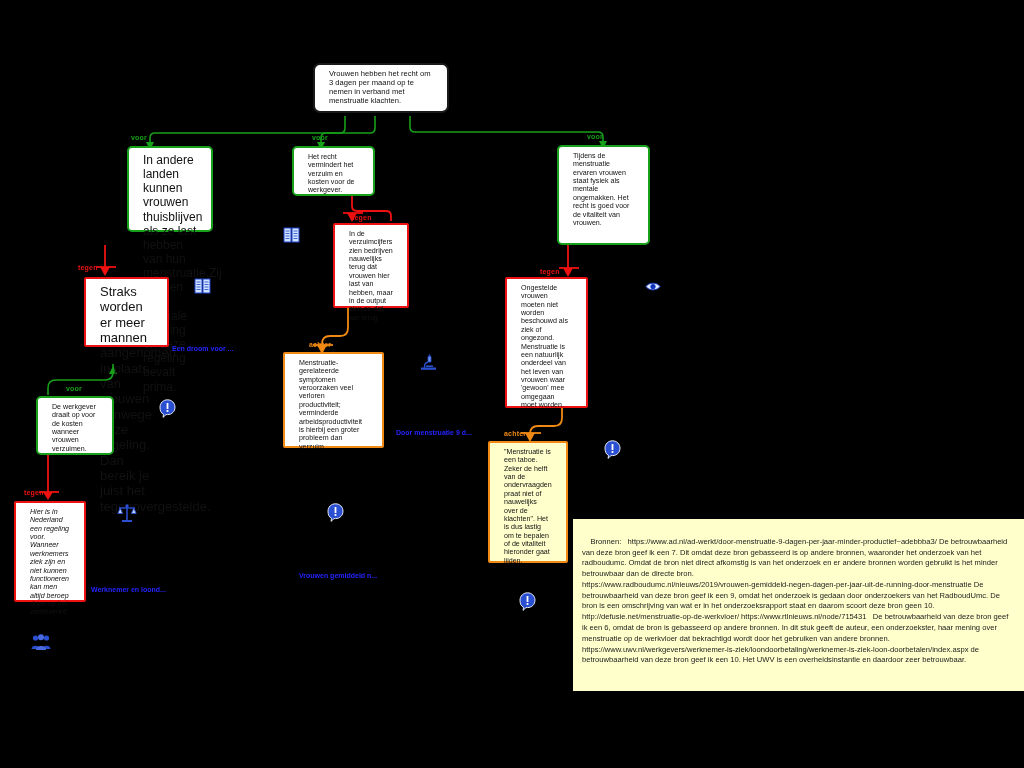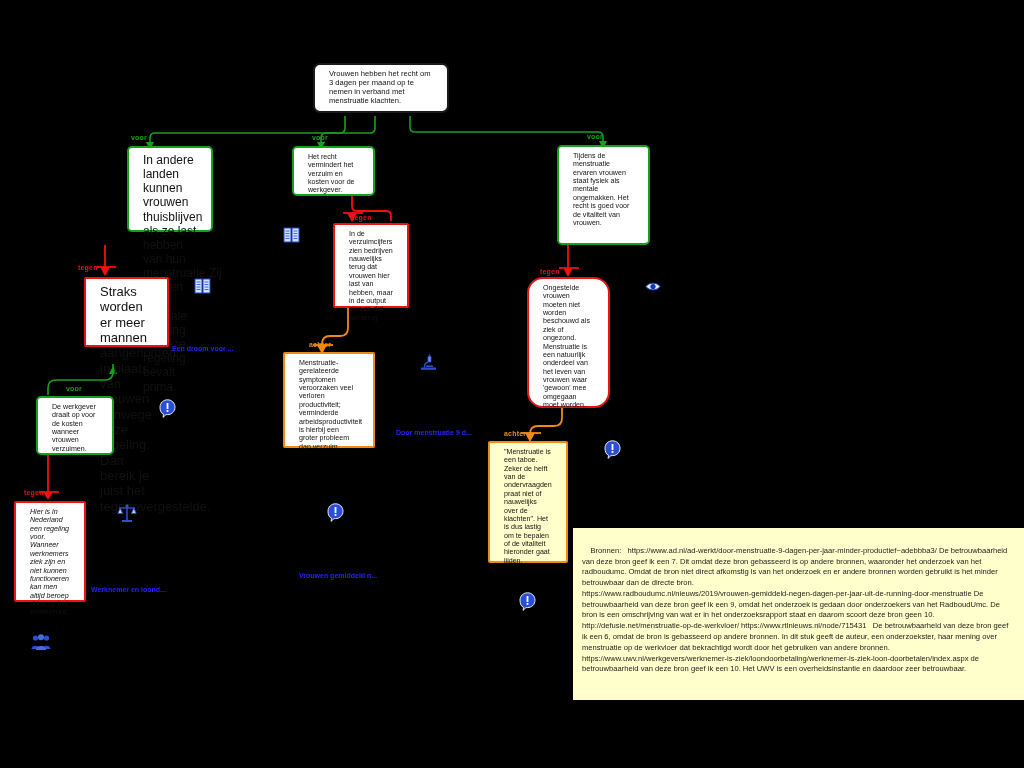--- a/index.html
+++ b/index.html
@@ -25,21 +25,21 @@
   .lbl-orange{color:#f08a14;}
 
   .bluelabel{position:absolute;color:#2424ff;font-size:7px;font-weight:bold;
              white-space:nowrap;}
 
   .icon{position:absolute;}
   .icon svg{display:block;}
 
   .sources{position:absolute;background:#ffffcc;border:1px solid #ffffcc;
            color:#1a1a1a;font-size:7.6px;line-height:1.42;padding:6px 8px;
-           box-sizing:border-box;white-space:pre-wrap;word-break:break-word;margin-top:9px;}
+           box-sizing:border-box;white-space:pre-wrap;word-break:break-word;}
 </style>
 </head>
 <body>
 
 <div id="canvas">
 
   <svg class="wires" viewBox="0 0 1024 768">
 
     <path d="M345 116 L345 128 Q345 133 340 133 L155 133 Q150 133 150 138 L150 146" fill="none" stroke="#17a01a" stroke-width="1.6"></path>
     <path d="M375 116 L375 128 Q375 133 370 133 L326 133 Q321 133 321 138 L321 146" fill="none" stroke="#17a01a" stroke-width="1.6"></path>
@@ -100,36 +100,36 @@
   <div class="node n-red" style="left:84px;top:277px;width:85px;height:70px;font-size:13px;">
     <span class="txt">Straks worden er meer mannen aangenomen in plaats van vrouwen vanwege deze regeling. Dan bereik je juist het tegenovergestelde.</span>
   </div>
 
   <div class="edge-label lbl-red" style="left:352px;top:214px;">tegen</div>
   <div class="node n-red" style="left:333px;top:223px;width:76px;height:85px;font-size:7.1px;">
     <span class="txt">In de verzuimcijfers zien bedrijven nauwelijks terug dat vrouwen hier last van hebben, maar in de output zien ze dat wel terug</span>
   </div>
 
   <div class="edge-label lbl-red" style="left:540px;top:268px;">tegen</div>
-  <div class="node n-red" style="left:527px;top:277px;width:83px;height:131px;font-size:7.1px;border-radius:16px;">
+  <div class="node n-red" style="left:505px;top:277px;width:83px;height:131px;font-size:7.1px;">
     <span class="txt">Ongestelde vrouwen moeten niet worden beschouwd als ziek of ongezond. Menstruatie is een natuurlijk onderdeel van het leven van vrouwen waar 'gewoon' mee omgegaan moet worden.</span>
   </div>
 
   <div class="edge-label lbl-green" style="left:66px;top:385px;">voor</div>
   <div class="node n-green" style="left:36px;top:396px;width:78px;height:59px;font-size:7.1px;">
     <span class="txt">De werkgever draait op voor de kosten wanneer vrouwen verzuimen.</span>
   </div>
 
   <div class="edge-label lbl-red" style="left:24px;top:489px;">tegen</div>
   <div class="node n-red" style="left:14px;top:501px;width:72px;height:101px;font-size:7.1px;font-style:italic;">
     <span class="txt">Hier is in Nederland een regeling voor. Wanneer werknemers ziek zijn en niet kunnen functioneren kan men altijd beroep doen op het ziekteverlof.</span>
   </div>
 
   <div class="edge-label lbl-orange" style="left:309px;top:341px;">achter</div>
-  <div class="node n-orange" style="left:283px;top:352px;width:92px;height:96px;font-size:7.1px;">
+  <div class="node n-orange" style="left:283px;top:352px;width:101px;height:96px;font-size:7.1px;">
     <span class="txt">Menstruatie-gerelateerde symptomen veroorzaken veel verloren productiviteit; verminderde arbeidsproductiviteit is hierbij een groter probleem dan verzuim.</span>
   </div>
 
   <div class="edge-label lbl-orange" style="left:504px;top:430px;">achter</div>
   <div class="node n-yellow" style="left:488px;top:441px;width:80px;height:122px;font-size:7.1px;">
     <span class="txt">"Menstruatie is een taboe. Zeker de helft van de ondervraagden praat niet of nauwelijks over de klachten". Het is dus lastig om te bepalen of de vitaliteit hieronder gaat lijden.</span>
   </div>
 
   <div class="bluelabel" style="left:172px;top:345px;">Een droom voor ...</div>
   <div class="bluelabel" style="left:396px;top:429px;">Door menstruatie 9 d...</div>

